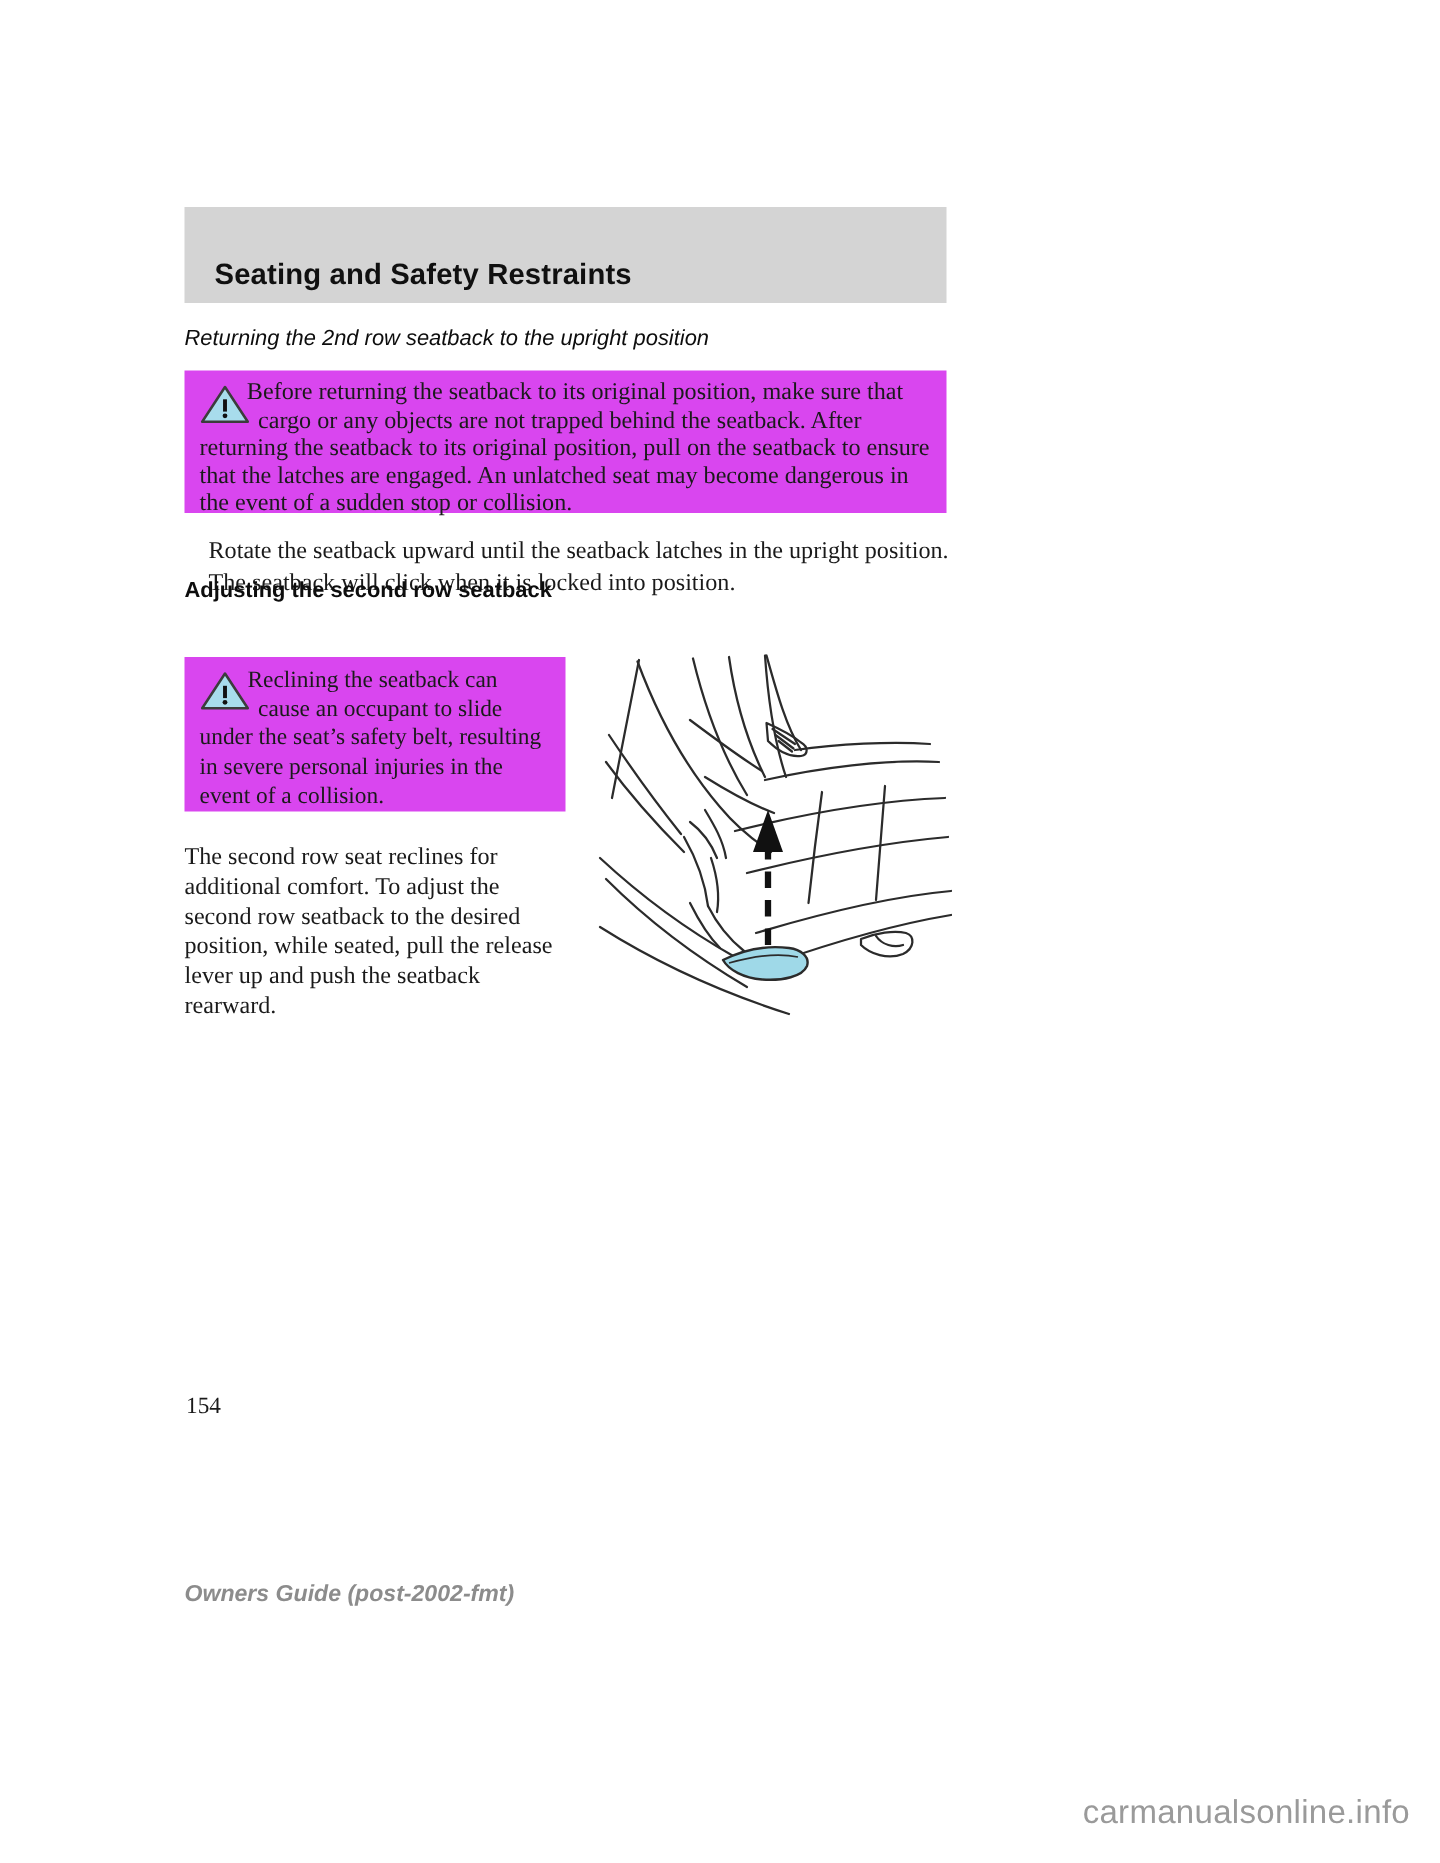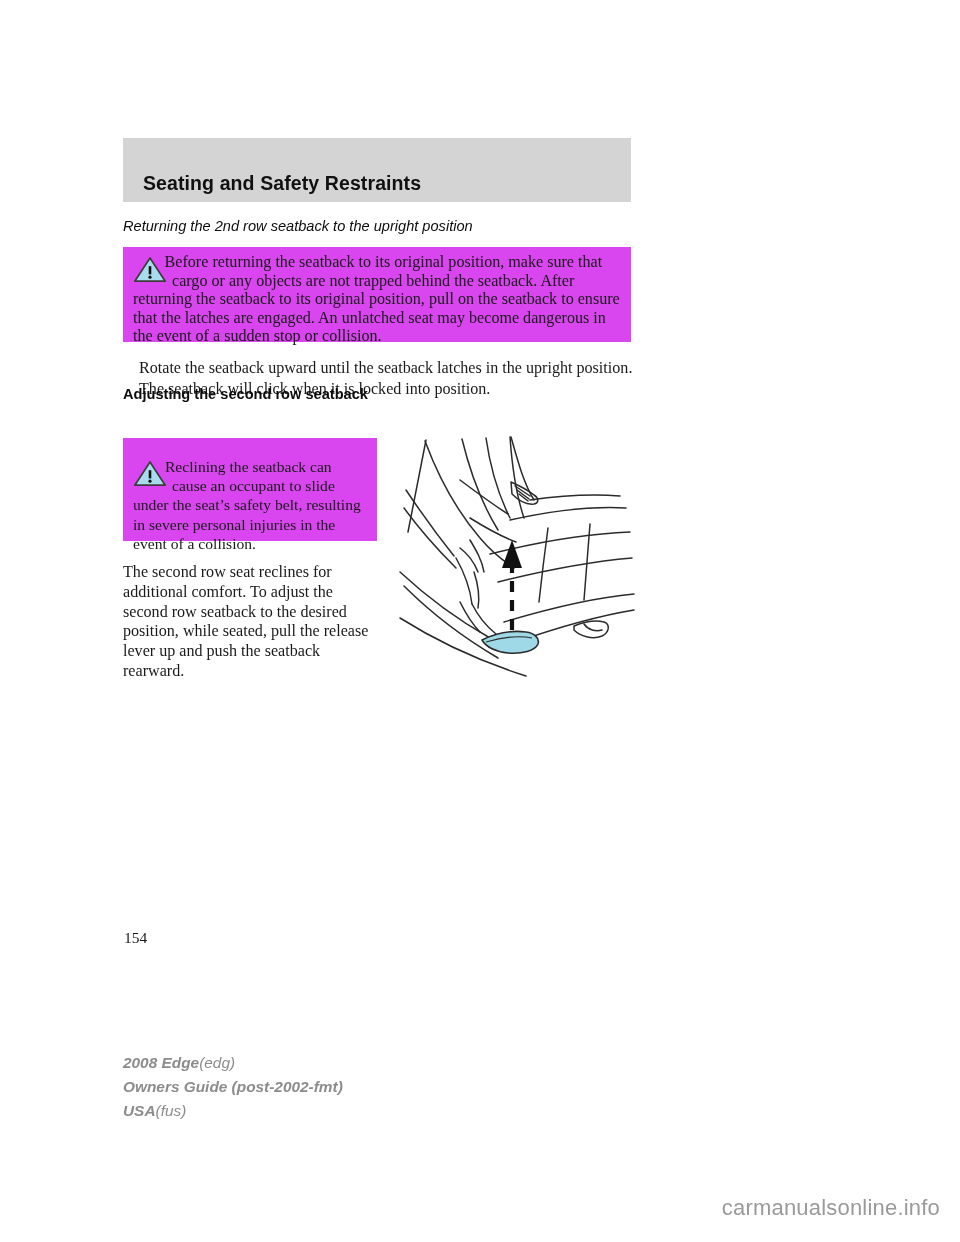--- a/index.html
+++ b/index.html
@@ -88,21 +88,21 @@
     height: 103px;
     padding: 6px 10px 6px 10px;
   }
   .warn-text {
     font-family: "Liberation Serif", serif;
     font-size: 16.1px;
     line-height: 18.6px;
     color: #1a1a1a;
     text-align: left;
   }
-  #warn-box-2 .warn-text { font-size: 15.6px; line-height: 19.2px; margin-top: 13px; }
+  #warn-box-2 .warn-text { font-size: 15.6px; line-height: 19.2px; }
 
   .warn-icon {
     float: left;
     width: 34px;
     height: 27px;
     margin: 3px 5px 0 0;
     shape-outside: polygon(50% 0, 100% 100%, 0 100%);
   }
   .warn-icon svg { display: block; }
 
@@ -261,25 +261,19 @@
         <line x1="114" y1="198" x2="114" y2="134" stroke="#111111" stroke-width="4.2" stroke-dasharray="11 8" stroke-linecap="butt"></line>
         <polygon points="114,108 124,136 104,136" fill="#111111"></polygon>
       </g>
     </svg>
   </div>
 
   <div class="page-number">154</div>
 
   <div class="footer">
     <div>
-      <span>2008 Edge</span><span class="reg">(edg)</span>
-    </div>
-    <div>
       <span>Owners Guide (post-2002-fmt)</span><span class="reg"></span>
     </div>
-    <div>
-      <span>USA</span><span class="reg">(fus)</span>
-    </div>
   </div>
 
   <div class="watermark">carmanualsonline.info</div>
 
 </div>
 
 </body></html>

